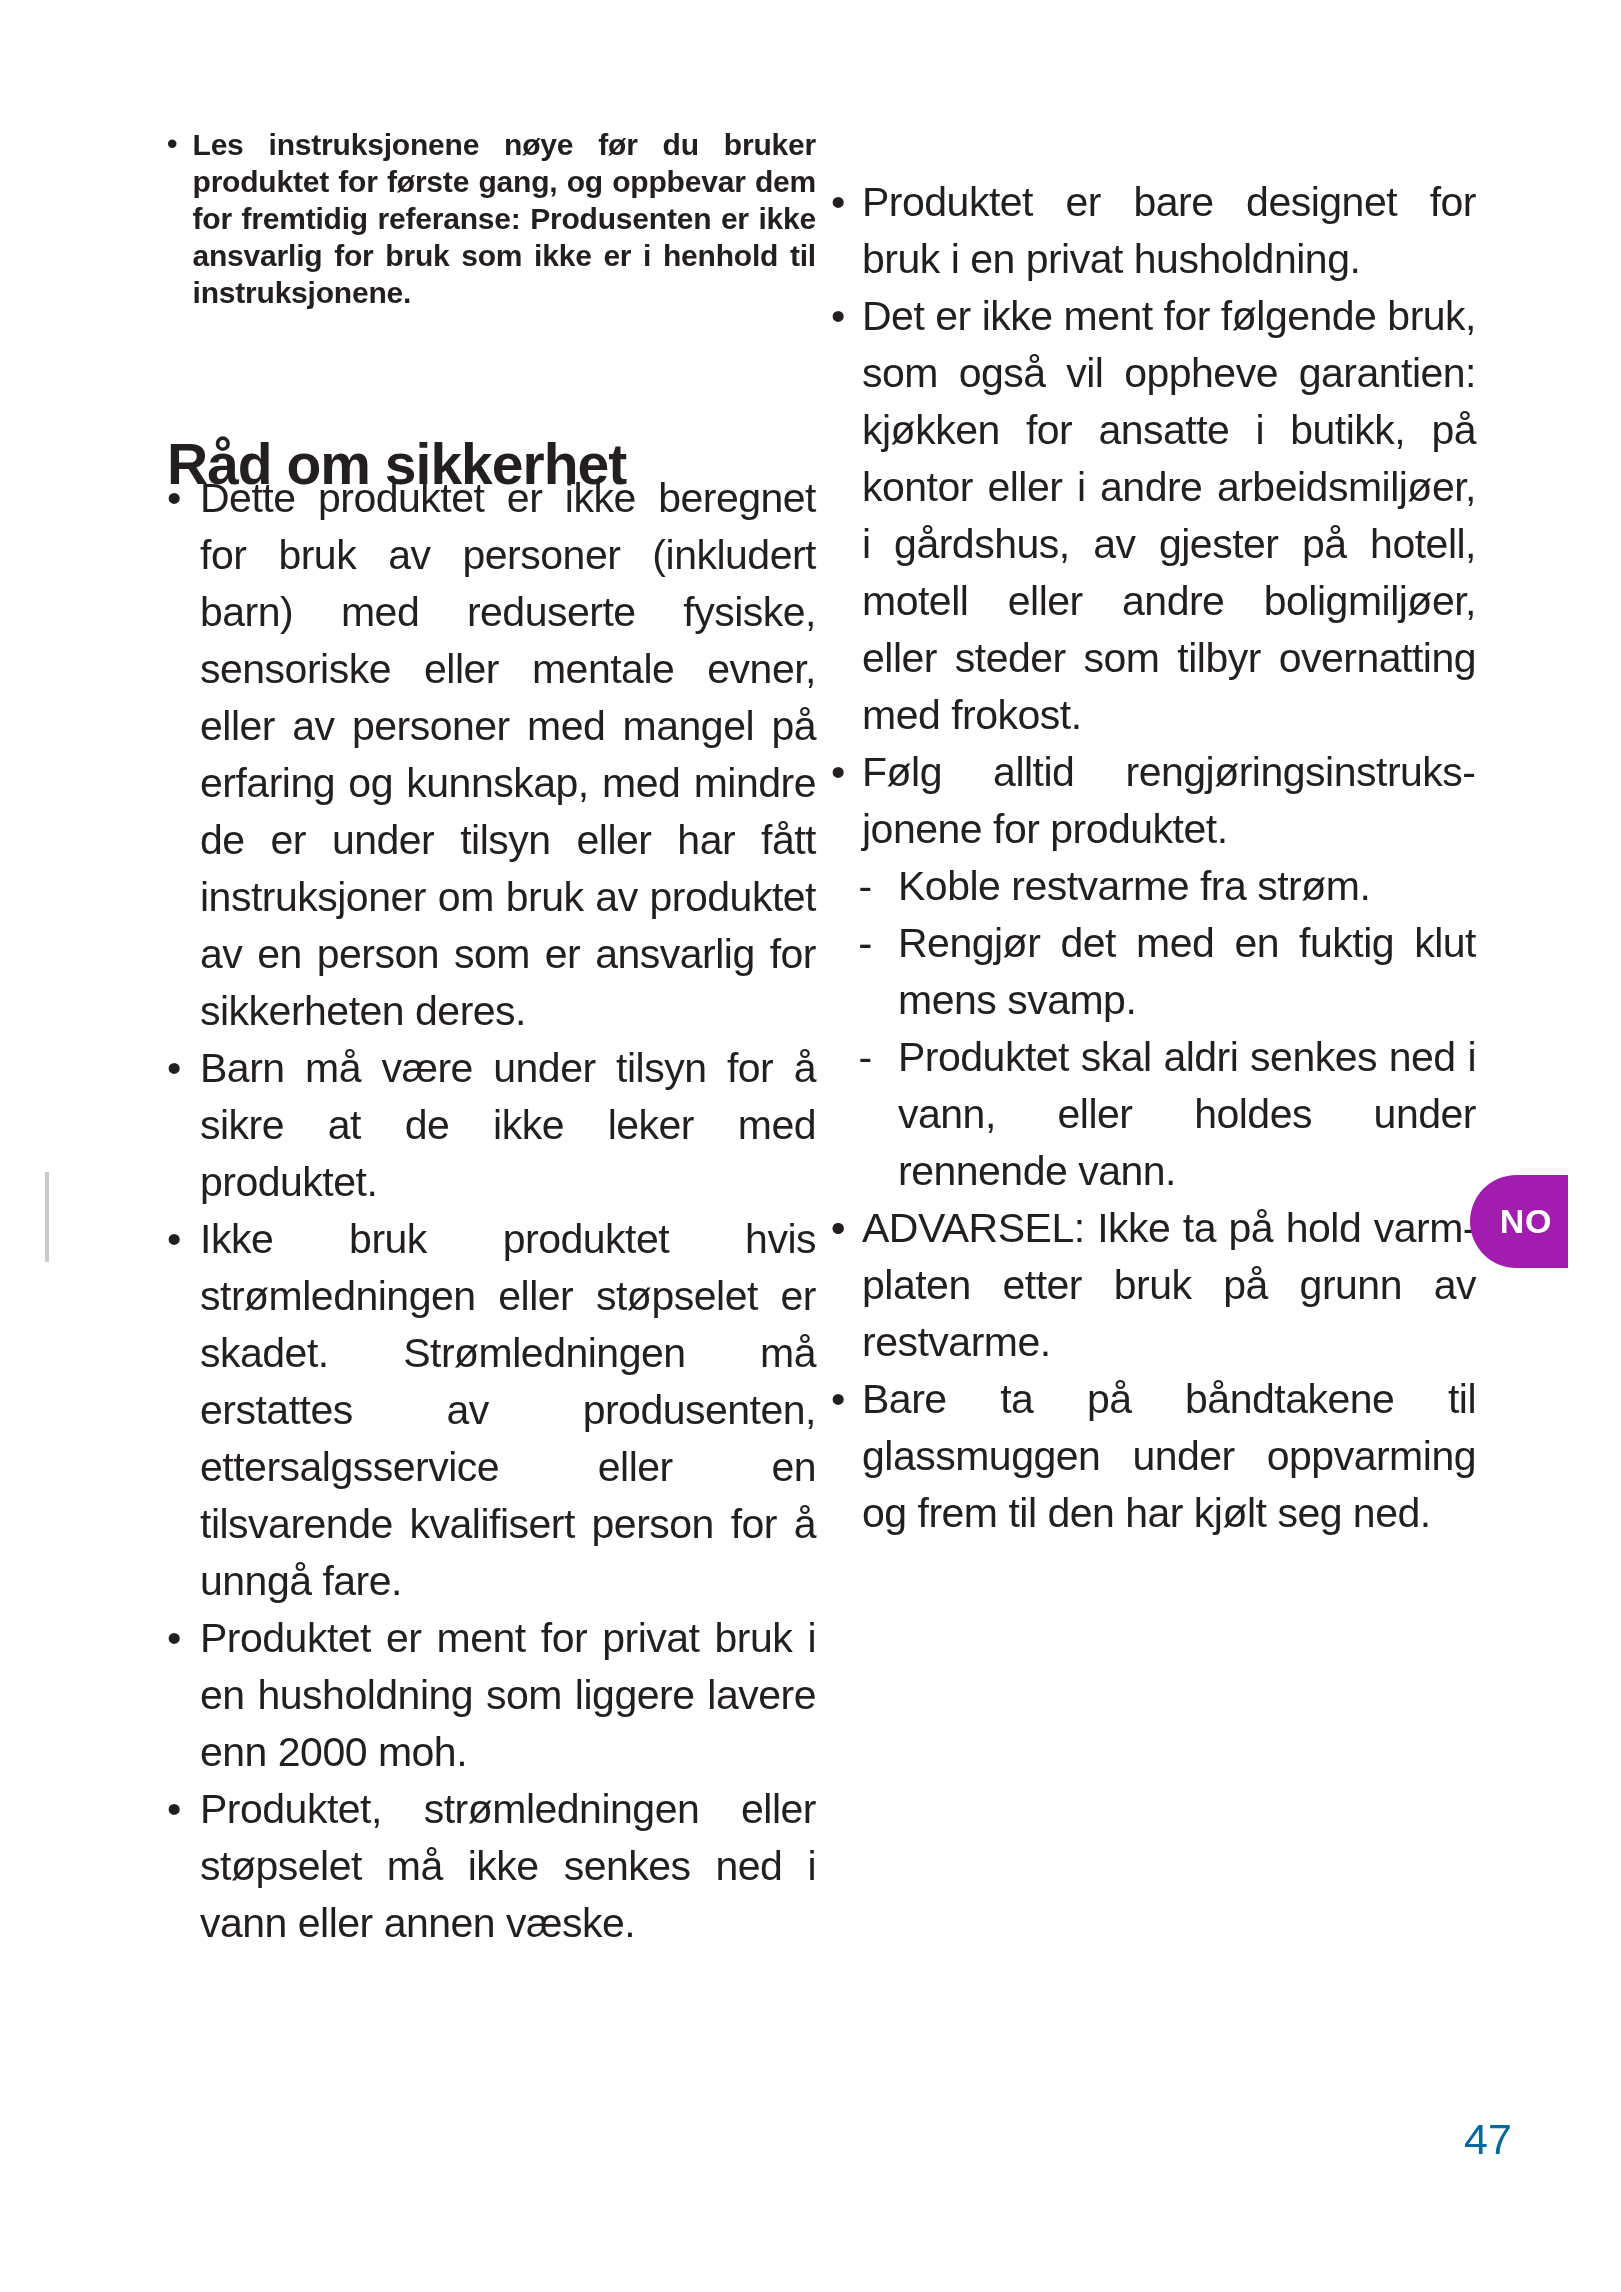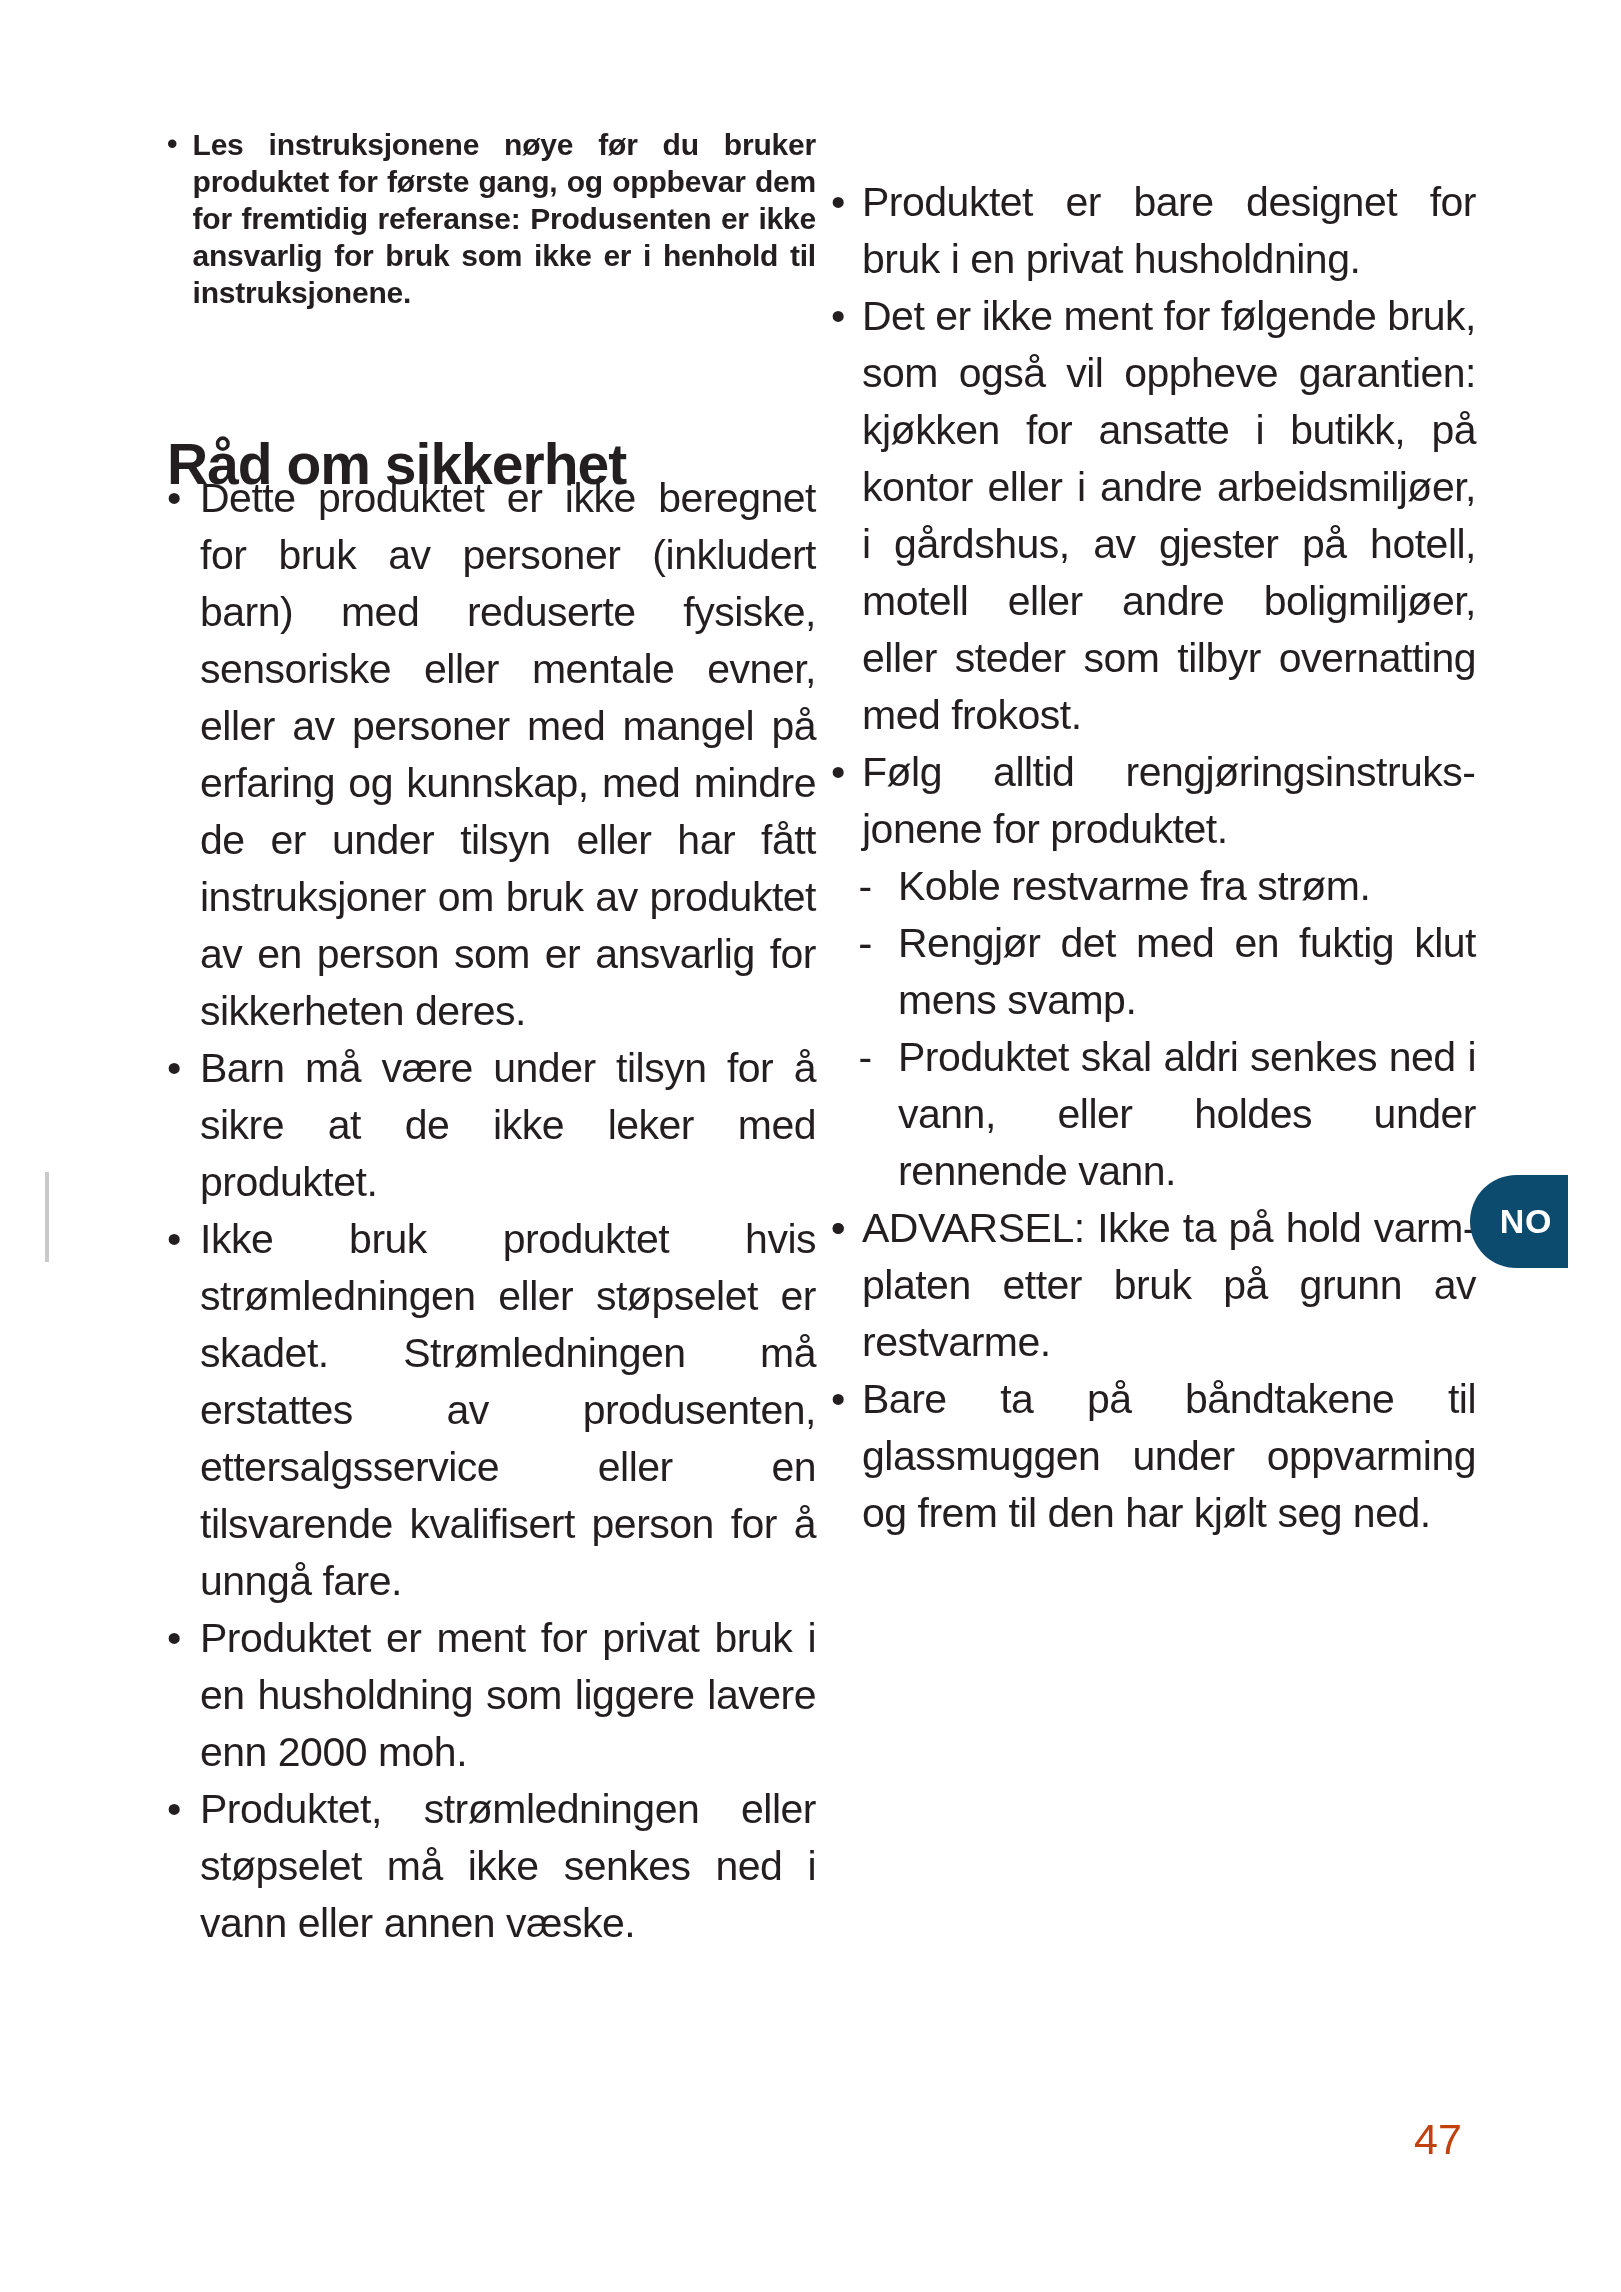--- a/index.html
+++ b/index.html
@@ -78,21 +78,21 @@
   .para.dash     { padding-left: 67px; }
   .para.dash .mk { left: 27.4px; }
 
   
   .lang-tab {
     position: absolute;
     top: 1175px;
     left: 1470px;
     width: 98px;
     height: 93px;
-    background: #0c4a6e;
+    background: #a21caf;
     border-radius: 51px 0 0 51px;
     display: flex;
     align-items: center;
     justify-content: center;
   }
   .lang-tab .tab-label {
     color: #ffffff;
     font-size: 34px;
     font-weight: bold;
     letter-spacing: 0.5px;
@@ -106,24 +106,24 @@
     left: 45px;
     width: 3.9px;
     height: 90px;
     background: #c9c9c9;
   }
 
   
   .page-number {
     position: absolute;
     top: 2115px;
-    left: 1414px;
+    left: 1464px;
     font-size: 43px;
     letter-spacing: 0;
-    color: #c2410c;
+    color: #0369a1;
   }
 </style>
 </head>
 <body>
 
 <div class="page">
 
   <div class="intro-block">
     <p class="intro-para para-root">
       <span class="mk">•</span>

